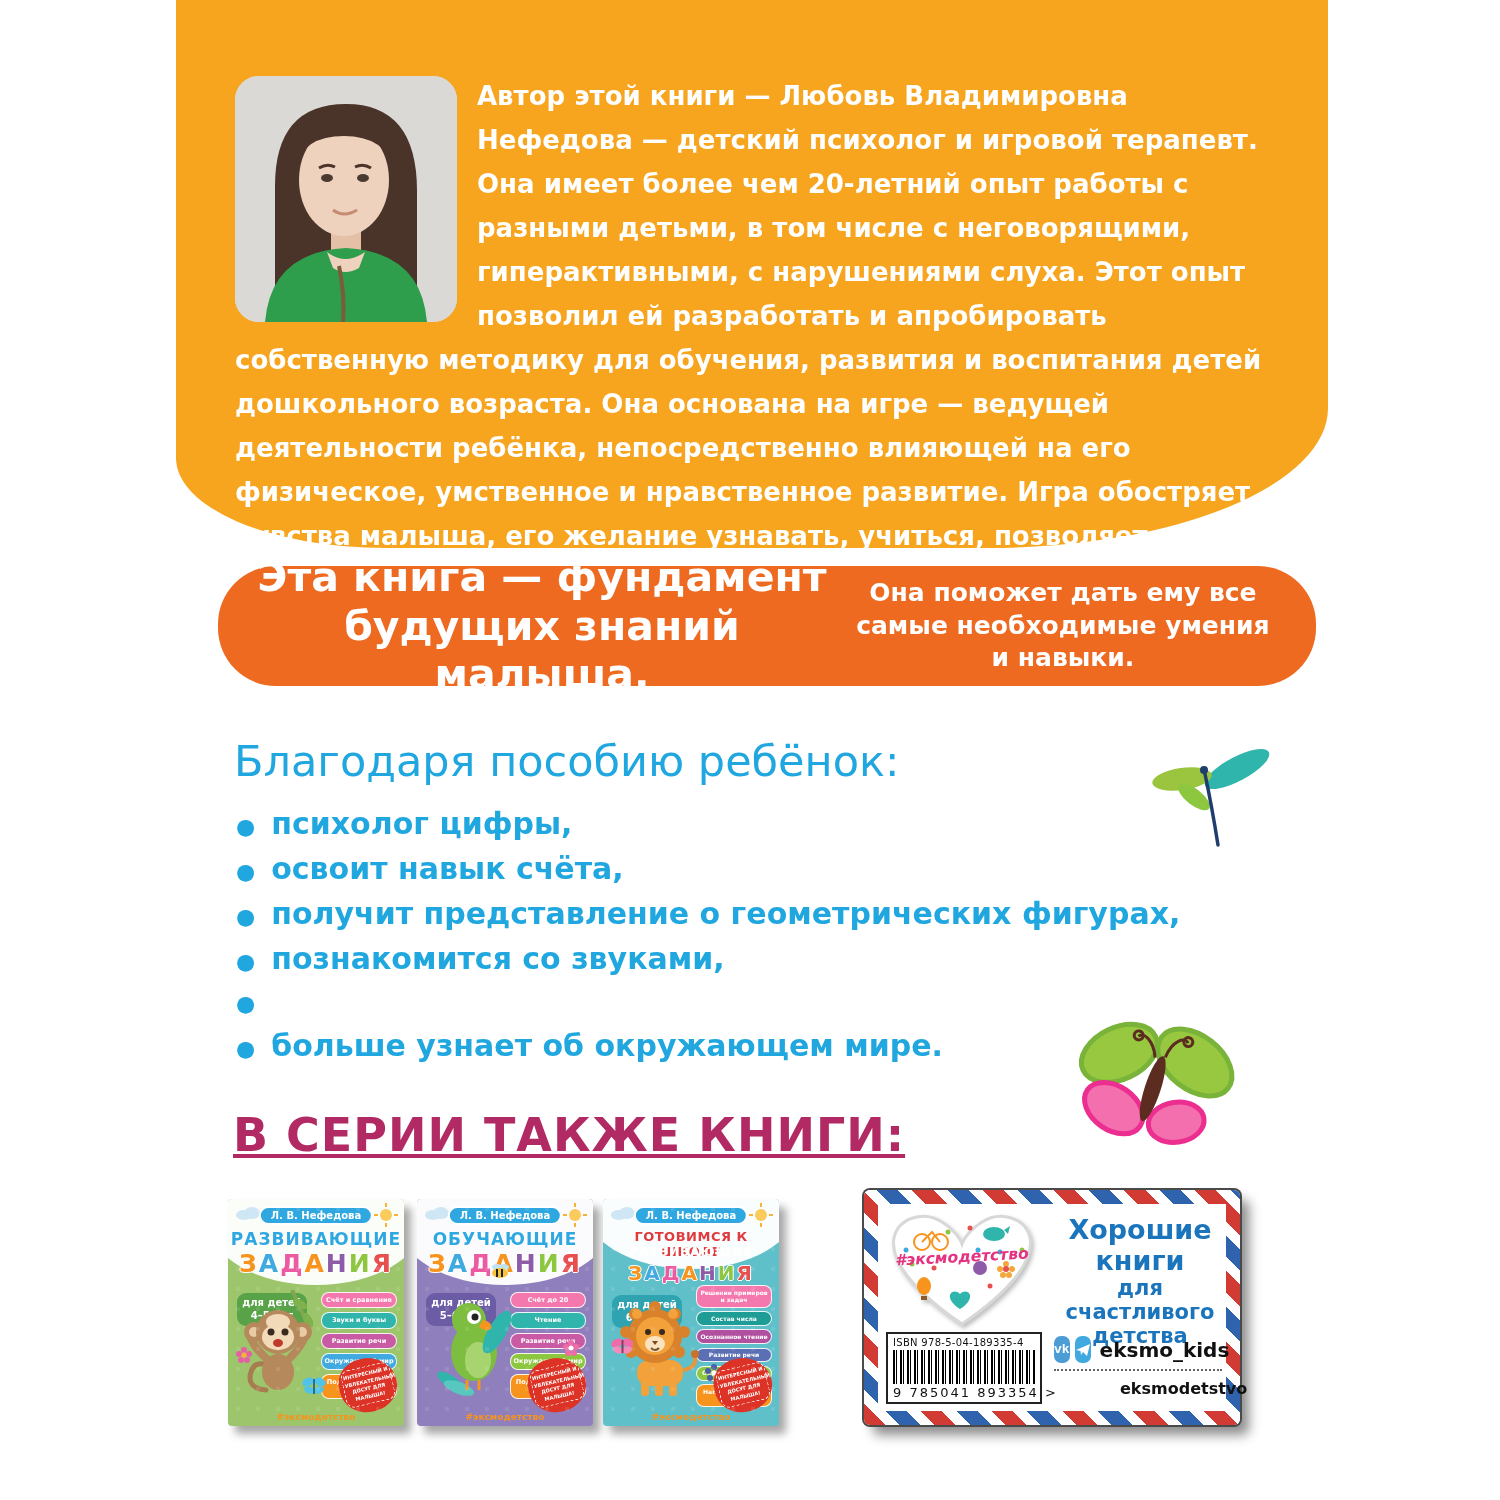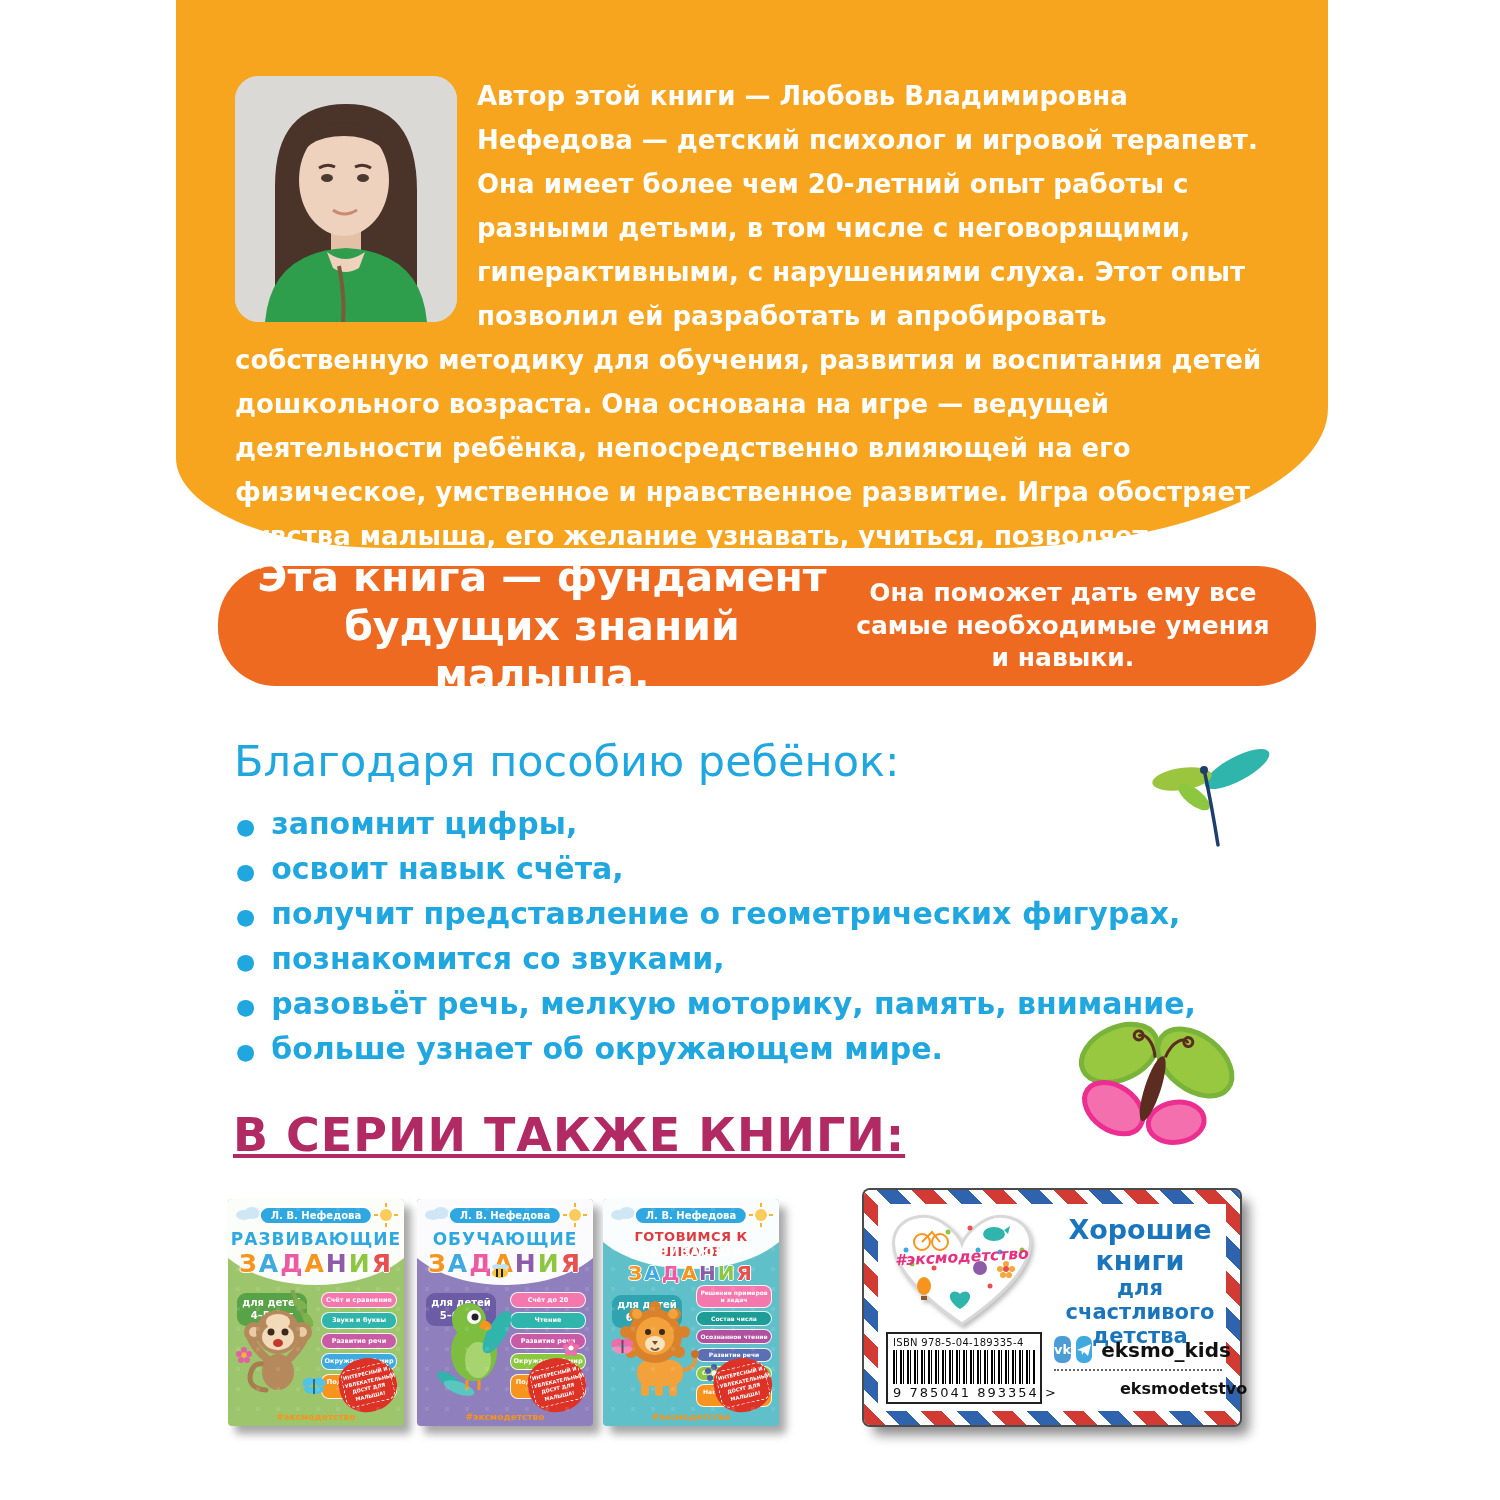--- a/index.html
+++ b/index.html
@@ -103,21 +103,21 @@
   .tagline .small{font-size:21px;line-height:1.15;}
   .isbn-box{position:absolute;left:8px;top:128px;width:156px;height:72px;border:2px solid #222;
             box-sizing:border-box;padding:3px 5px;background:#fff;}
   .isbn-label{font-size:10px;color:#111;letter-spacing:0.3px;}
   .bars{height:34px;margin-top:2px;
         background:repeating-linear-gradient(90deg,#000 0 2px,#fff 2px 3px,#000 3px 4px,#fff 4px 7px,#000 7px 9px,#fff 9px 10px,#000 10px 11px,#fff 11px 14px);}
   .barcode-digits{font-size:13px;color:#111;letter-spacing:2px;margin-top:1px;white-space:nowrap;}
   .socials{position:absolute;left:176px;right:4px;top:132px;}
   .social-row{display:flex;align-items:center;}
   .icon-sq{width:27px;height:27px;border-radius:7px;margin-right:5px;display:flex;align-items:center;
-           justify-content:center;color:#fff;font-weight:bold;font-size:13px;}
+           justify-content:center;color:#fff;font-weight:bold;font-size:13px;font-family:Liberation Mono, monospace;}
   .vk{background:#4C9CD6;}
   .tg{background:#3FA9E0;}
   .handle{font-size:20px;font-weight:bold;color:#111;margin-left:4px;}
   .dotline{border-bottom:2px dotted #666;margin:6px 0 8px 0;}
   .handle2{font-size:16px;font-weight:bold;color:#111;margin-left:66px;}
 </style>
 </head>
 <body>
 
 <div class="page">
@@ -147,37 +147,36 @@
 
   <div class="banner">
     <div class="banner-headline">Эта книга — фундамент будущих знаний малыша.</div>
     <div class="banner-note">Она поможет дать ему все самые необходимые умения и навыки.</div>
   </div>
 
   <div class="benefits-heading">Благодаря пособию ребёнок:</div>
   <div class="benefits-list">
     <div class="benefit-item">
         <span class="dot">●</span>
-        <span>запомнит цифры,</span>
+        <span>психолог цифры,</span>
       </div>
     <div class="benefit-item">
         <span class="dot">●</span>
         <span>освоит навык счёта,</span>
       </div>
     <div class="benefit-item">
         <span class="dot">●</span>
         <span>получит представление о геометрических фигурах,</span>
       </div>
     <div class="benefit-item">
         <span class="dot">●</span>
         <span>познакомится со звуками,</span>
       </div>
     <div class="benefit-item">
         <span class="dot">●</span>
-        <span>разовьёт речь, мелкую моторику, память, внимание,</span>
       </div>
     <div class="benefit-item">
         <span class="dot">●</span>
         <span>больше узнает об окружающем мире.</span>
       </div>
   </div>
 
   <svg class="dragonfly" width="135" height="115" viewBox="0 0 135 115">
     <ellipse cx="95" cy="24" rx="36" ry="12" fill="#2FB5AB" transform="rotate(-28 95 24)"></ellipse>
     <ellipse cx="40" cy="34" rx="30" ry="11" fill="#9BC53F" transform="rotate(-8 40 34)"></ellipse>

